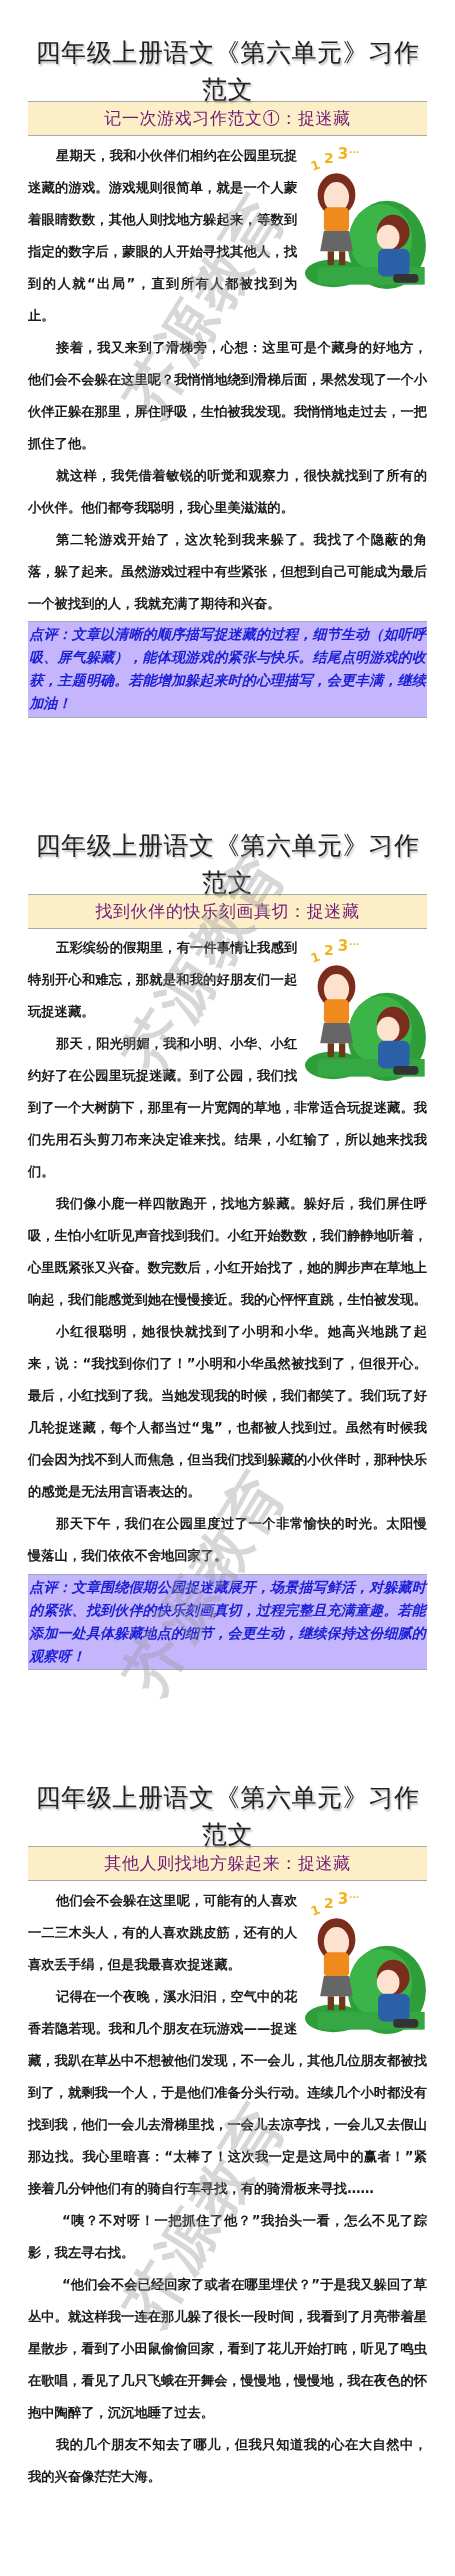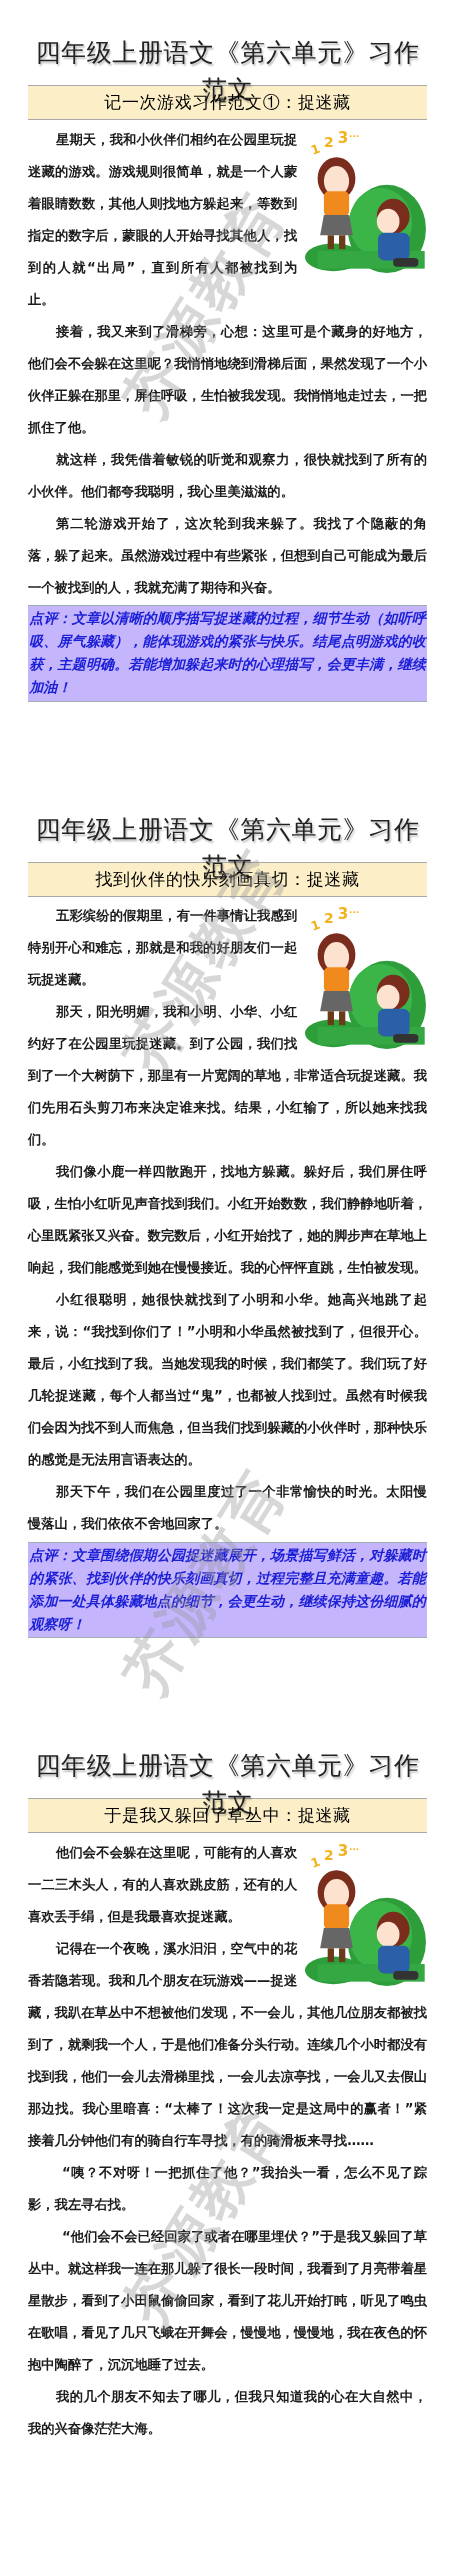--- a/index.html
+++ b/index.html
@@ -8,22 +8,22 @@
   .section { position: relative; padding: 0 28px; }
   .section + .section { margin-top: 75px; }
   .main-title {
     text-align: center; font-size: 25px; font-weight: normal; letter-spacing: 0.6px;
     color: #222; padding-top: 34px; height: 37px; line-height: 37px; margin: 0;
     text-shadow: 1.3px 1.9px 1.9px rgba(0,0,0,0.28);
     font-family: "DejaVu Sans", sans-serif;
   }
   .first .main-title { padding-top: 34px; }
   .banner {
-    margin-top: 14px; background: #fcefc8; border-top: 1.9px solid #a9a9a9; border-bottom: 1.9px solid #a9a9a9;
-    height: 33px; line-height: 33px; text-align: center; color: #000000; font-size: 17px;
+    margin-top: 30px; background: #fcefc8; border-top: 1.9px solid #a9a9a9; border-bottom: 1.9px solid #a9a9a9;
+    height: 33px; line-height: 33px; text-align: center; color: #701a75; font-size: 17px;
     font-family: "DejaVu Serif", "Liberation Serif", serif; letter-spacing: 0.6px;
   }
   .essay { position: relative; padding-top: 3.8px; }
   .illus {
     float: right; width: 126px; height: 149px; margin: 3.8px -3.8px 0 7.6px; position: relative;
   }
   .para { font-size: 13.3px; line-height: 32px; text-indent: 28px; margin: 0; text-align: justify; font-weight: bold; }
   .para.quote-start { text-indent: 34px; }
   .comment {
     clear: both; background: #c4b5fd; border-top: 1.3px solid #9fb0b0; border-bottom: 1.3px solid #9fb0b0;
@@ -105,21 +105,21 @@
       <p class="para">那天，阳光明媚，我和小明、小华、小红约好了在公园里玩捉迷藏。到了公园，我们找到了一个大树荫下，那里有一片宽阔的草地，非常适合玩捉迷藏。我们先用石头剪刀布来决定谁来找。结果，小红输了，所以她来找我们。</p>
       <p class="para">我们像小鹿一样四散跑开，找地方躲藏。躲好后，我们屏住呼吸，生怕小红听见声音找到我们。小红开始数数，我们静静地听着，心里既紧张又兴奋。数完数后，小红开始找了，她的脚步声在草地上响起，我们能感觉到她在慢慢接近。我的心怦怦直跳，生怕被发现。</p>
       <p class="para">小红很聪明，她很快就找到了小明和小华。她高兴地跳了起来，说：“我找到你们了！”小明和小华虽然被找到了，但很开心。最后，小红找到了我。当她发现我的时候，我们都笑了。我们玩了好几轮捉迷藏，每个人都当过“鬼”，也都被人找到过。虽然有时候我们会因为找不到人而焦急，但当我们找到躲藏的小伙伴时，那种快乐的感觉是无法用言语表达的。</p>
       <p class="para">那天下午，我们在公园里度过了一个非常愉快的时光。太阳慢慢落山，我们依依不舍地回家了。</p>
     </div>
     <div class="comment">点评：文章围绕假期公园捉迷藏展开，场景描写鲜活，对躲藏时的紧张、找到伙伴的快乐刻画真切，过程完整且充满童趣。若能添加一处具体躲藏地点的细节，会更生动，继续保持这份细腻的观察呀！</div>
   </div>
 
   <div class="section">
     <h1 class="main-title">四年级上册语文《第六单元》习作范文</h1>
-    <div class="banner">于是我又躲回了草丛中：捉迷藏</div>
+    <div class="banner">其他人则找地方躲起来：捉迷藏</div>
     <div class="essay">
       <div class="illus">
         <svg width="126" height="149" viewBox="0 0 200 236">
           <text x="12" y="40" fill="#f3b21b" font-size="20" font-weight="bold" font-family="DejaVu Sans, sans-serif" transform="rotate(-20 20 40)">1</text>
           <text x="30" y="30" fill="#f3b21b" font-size="22" font-weight="bold" font-family="DejaVu Sans, sans-serif">2</text>
           <text x="52" y="24" fill="#f3b21b" font-size="24" font-weight="bold" font-family="DejaVu Sans, sans-serif">3</text>
           <text x="70" y="18" fill="#f3b21b" font-size="14" font-weight="bold" font-family="DejaVu Sans, sans-serif">···</text>
           <ellipse cx="130" cy="160" rx="62" ry="70" fill="#2e9e3a"></ellipse>
           <ellipse cx="120" cy="150" rx="50" ry="55" fill="#3cb548"></ellipse>
           <ellipse cx="45" cy="205" rx="45" ry="22" fill="#2e9e3a"></ellipse>

